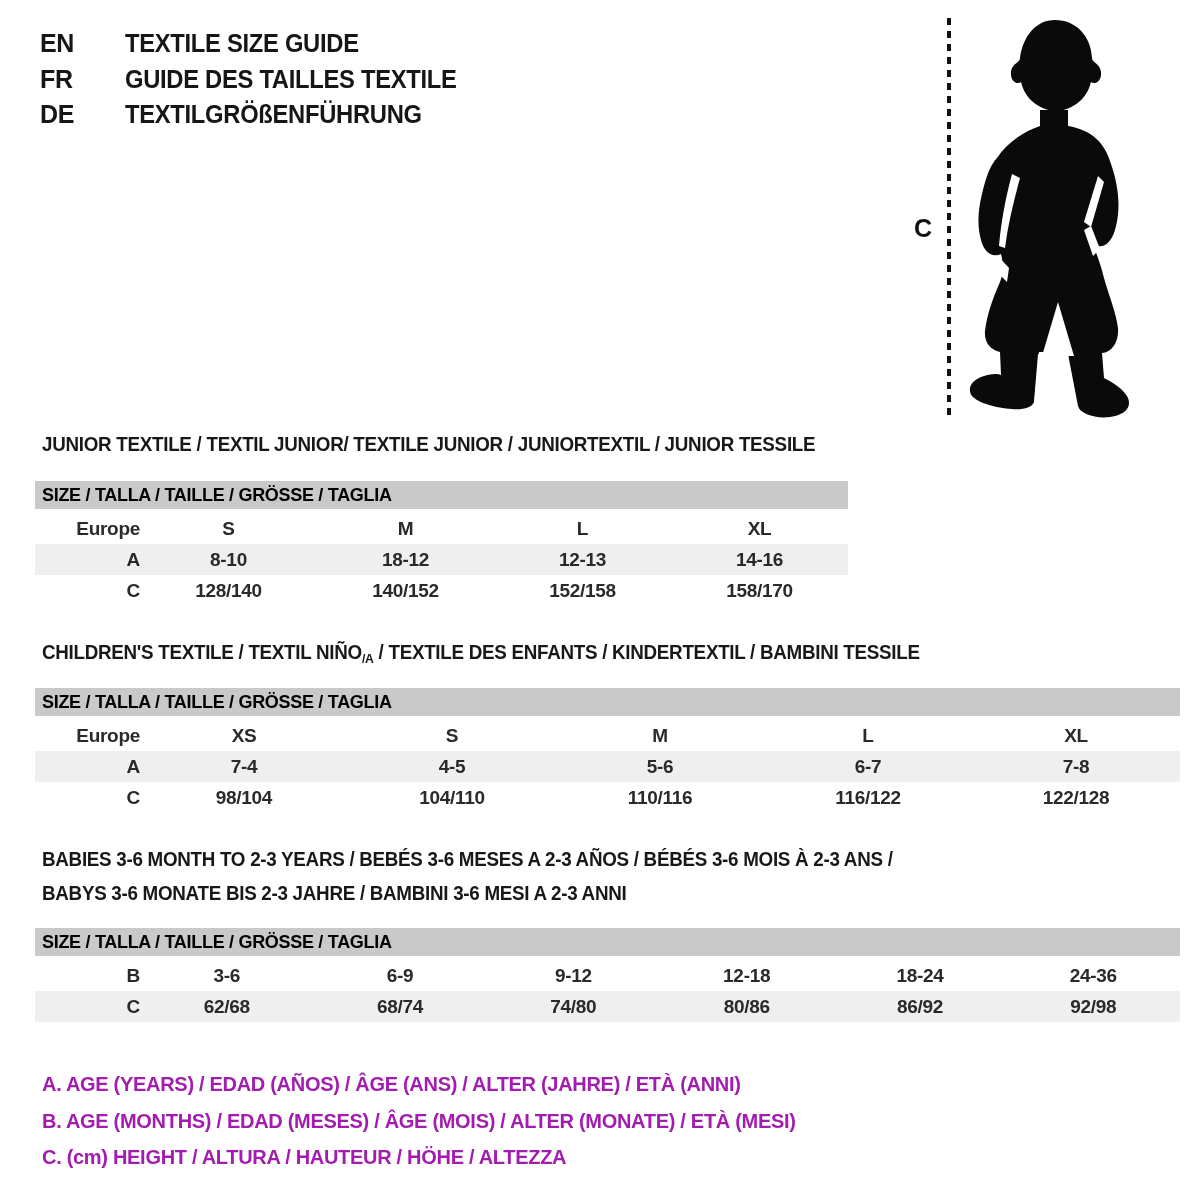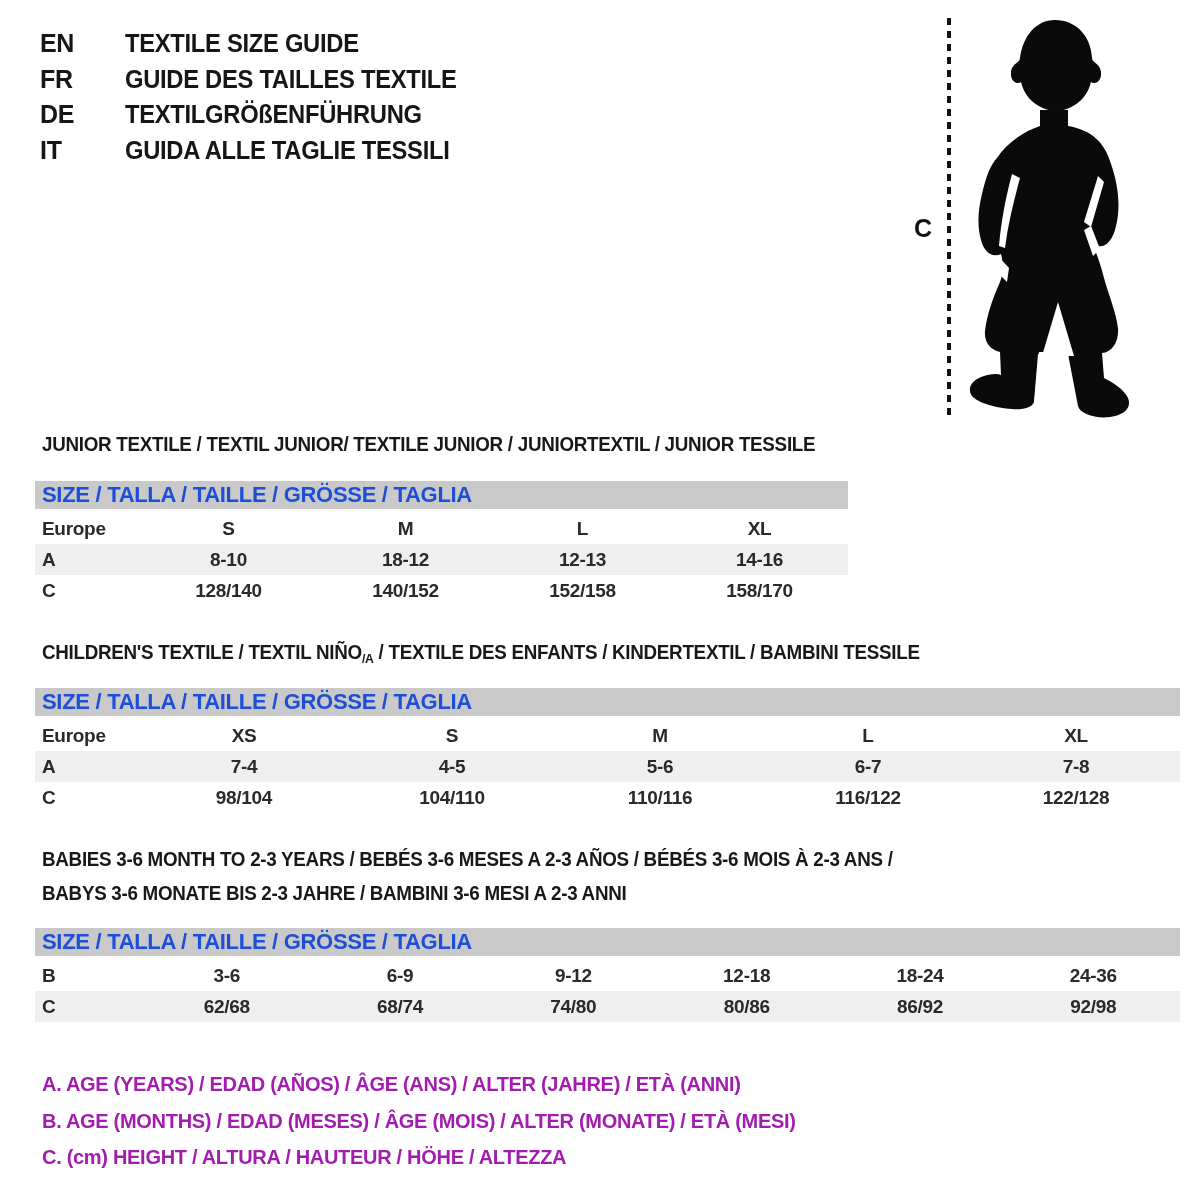--- a/index.html
+++ b/index.html
@@ -36,27 +36,27 @@
   #junior-title   { top:433px; }
   #children-title { top:641px; }
   #babies-title   { top:842px; line-height:34px; }
 
   
   .size-table { position:absolute; left:35px; }
   #table-0 { top:481px; width:813px; }
   #table-1 { top:688px; width:1145px; }
   #table-2 { top:928px; width:1145px; }
   .band {
-    height:28px; line-height:28px; background:#c9c9c9; color:#1d4ed8;
-    font-size:22px; padding-left:7px; white-space:nowrap;
+    height:28px; line-height:28px; background:#c9c9c9; color:#000000;
+    font-size:18px; padding-left:7px; white-space:nowrap;
   }
   .trows { margin-top:4px; }
   .trow { display:grid; height:31px; align-items:center; font-size:19px; color:#2a2a2a; }
   .trow.shaded { background:#efefef; }
-  .tlabel { padding-left:7px; text-align:left; }
+  .tlabel { padding-left:7px; text-align:right; }
   .tcell { text-align:center; }
 
   
   .legend { position:absolute; left:42px; top:1066px; }
   .legend-line { font-size:20px; line-height:36.5px; color:#a21caf; white-space:nowrap; }
 </style>
 </head>
 <body>
 
 <div class="langs">
@@ -64,24 +64,20 @@
     <span class="lang-code">EN</span>
     <span class="lang-title">TEXTILE SIZE GUIDE</span>
   </div>
   <div class="lang-row">
     <span class="lang-code">FR</span>
     <span class="lang-title">GUIDE DES TAILLES TEXTILE</span>
   </div>
   <div class="lang-row">
     <span class="lang-code">DE</span>
     <span class="lang-title">TEXTILGRÖßENFÜHRUNG</span>
-  </div>
-  <div class="lang-row">
-    <span class="lang-code">IT</span>
-    <span class="lang-title">GUIDA ALLE TAGLIE TESSILI</span>
   </div>
 </div>
 
 <div class="dash-line"></div>
 <div class="fig-c">C</div>
 
 <svg class="toddler" viewBox="0 0 184 412" xmlns="http://www.w3.org/2000/svg">
 
   <path fill="#0a0a0a" d="M93,4
     C114,4 129,20 130,42 C130,47 138,47 139,56 C140,66 132,69 129,66

